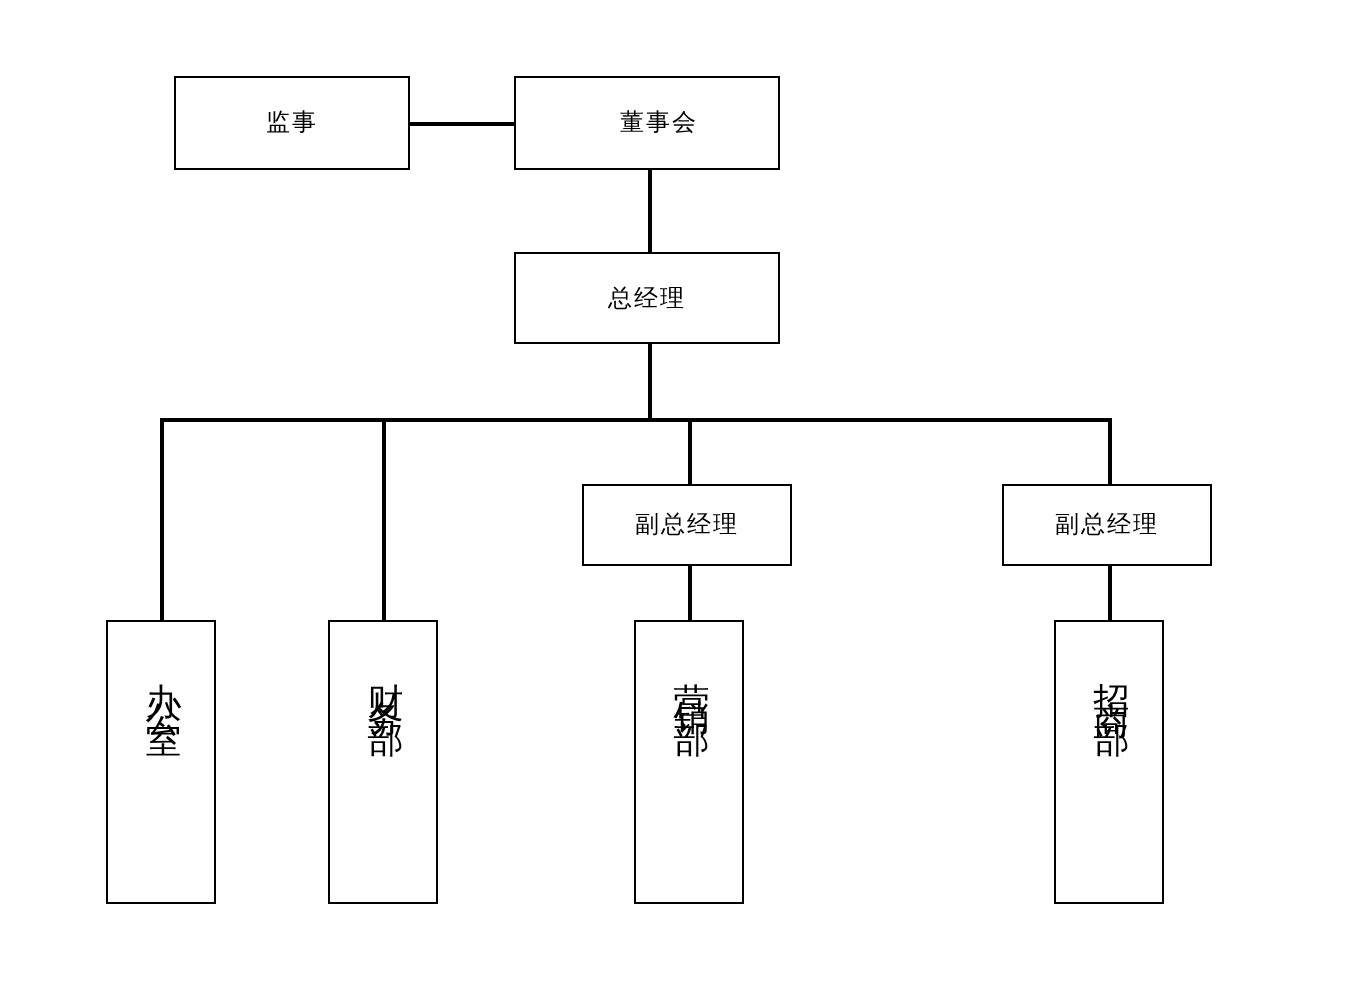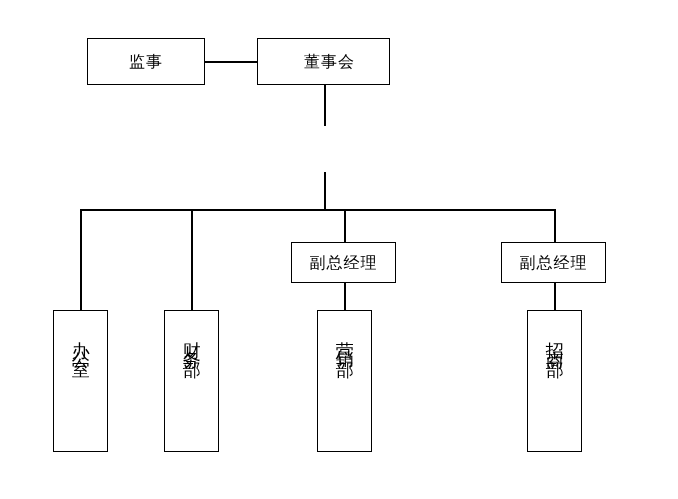--- a/index.html
+++ b/index.html
@@ -21,21 +21,21 @@
     position: absolute;
     box-sizing: border-box;
     border: 1.6px solid #000000;
     background: #ffffff;
     display: flex;
     align-items: center;
     justify-content: center;
     z-index: 2;
   }
   .node-label {
-    font-size: 16px;
+    font-size: 12px;
     color: #000000;
     line-height: 1.25;
     letter-spacing: 1px;
     white-space: nowrap;
     text-align: center;
   }
   .node.vertical {
     align-items: flex-start;
     padding-top: 16px;
   }
@@ -64,20 +64,23 @@
   </div>
 
   <div class="node" style="left:257px; top:38px; width:133px; height:47px;padding-left:12px;">
     <span class="node-label">董事会</span>
   </div>
 
   <div class="connector h" style="left:205px; top:61px; width:53px;"></div>
 
   <div class="connector v" style="left:324px; top:85px; height:41px;"></div>
 
+  <div class="node" style="left:257px; top:126px; width:133px; height:46px;">
+    <span class="node-label">总经理</span>
+  </div>
 
   <div class="connector v" style="left:324px; top:172px; height:39px;"></div>
 
   <div class="connector h" style="left:81px; top:209px; width:475px;"></div>
 
   <div class="connector v" style="left:80px; top:209px; height:101px;"></div>
 
   <div class="connector v" style="left:191px; top:209px; height:101px;"></div>
 
   <div class="connector v" style="left:344px; top:209px; height:34px;"></div>

